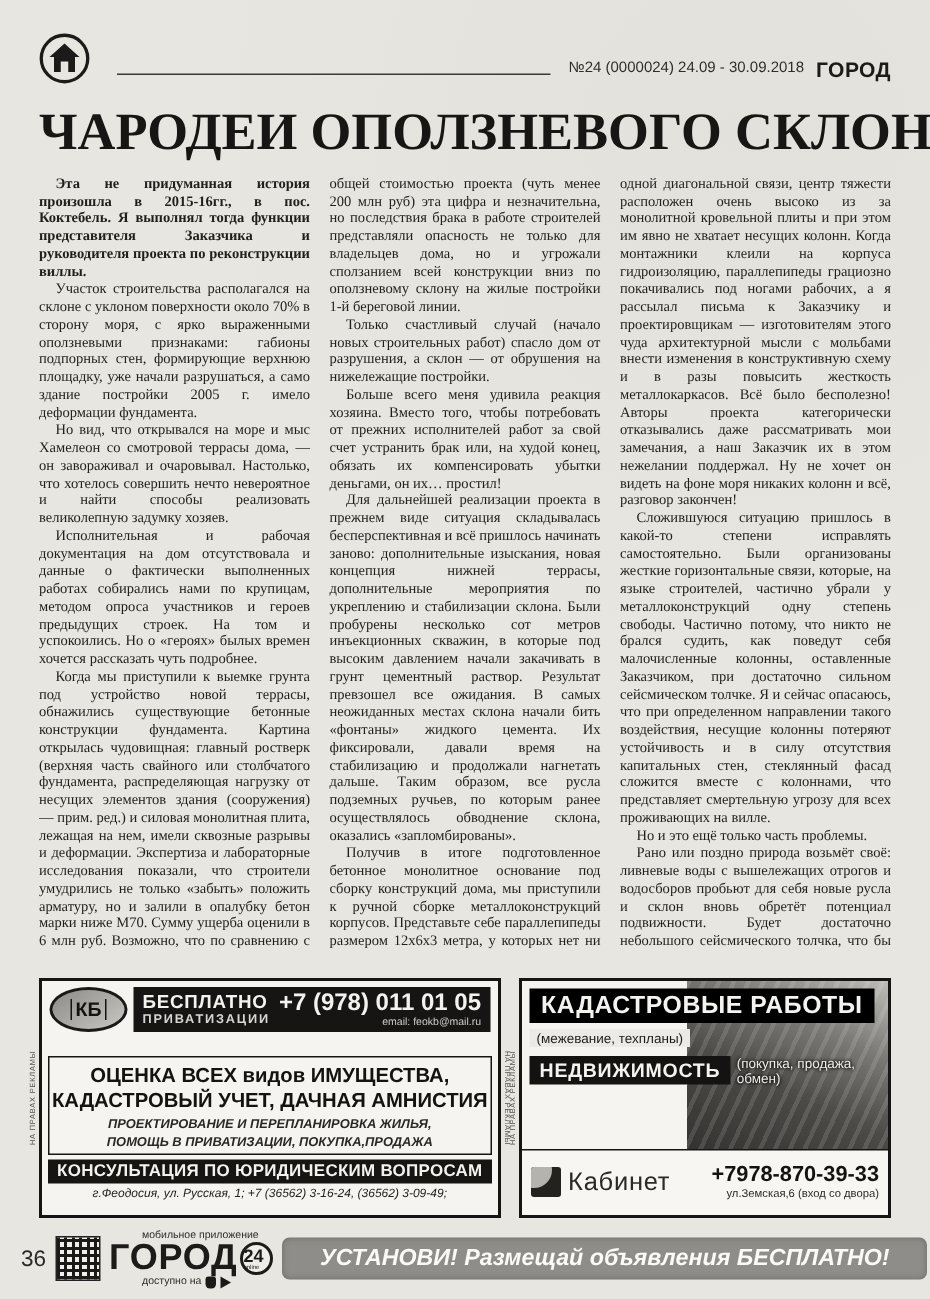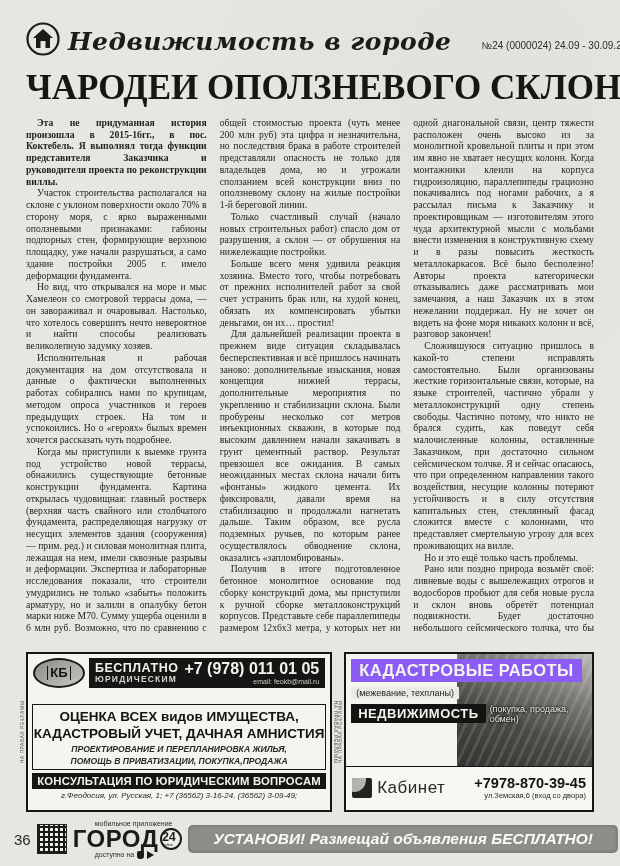--- a/index.html
+++ b/index.html
@@ -75,21 +75,21 @@
     font-weight:bold; font-size:11.3px; text-align:center; margin:3px 4px 0 4px; padding:2px 0; letter-spacing:0.2px; }
   .kb-address { font-family:"Liberation Sans", sans-serif; font-style:italic; font-size:8px;
     text-align:center; margin-top:2px; color:#23221f; }
   
   .kab-photo { position:absolute; top:0; right:0; width:55%; height:72%;
     background:linear-gradient(205deg,#b9b7b2 0%,#6f6d69 30%,#3a3936 60%,#1f1e1c 100%);
     opacity:0.9; }
   .kab-photo::after { content:""; position:absolute; inset:0;
     background:repeating-linear-gradient(115deg, rgba(255,255,255,0.12) 0 3px, transparent 3px 9px); }
   .kab-content { position:relative; }
-  .kab-bar1 { display:inline-block; background:#8b5cf6; color:#f5f3ef; font-family:"Liberation Sans", sans-serif;
+  .kab-bar1 { display:inline-block; background:#000000; color:#f5f3ef; font-family:"Liberation Sans", sans-serif;
     font-weight:bold; font-size:16.5px; padding:2px 8px; margin:5px 0 0 5px; letter-spacing:0.4px; }
   .kab-sub1 { display:inline-block; background:#eceae6; font-family:"Liberation Sans", sans-serif;
     font-size:9px; padding:1px 5px; margin:1px 0 0 5px; color:#1d1c1a; }
   .kab-bar2 { display:inline-block; background:#141311; color:#f5f3ef; font-family:"Liberation Sans", sans-serif;
     font-weight:bold; font-size:13px; padding:2px 7px; margin:4px 0 0 5px; letter-spacing:0.3px; }
   .kab-row3 { margin:4px 0 0 5px; display:flex; align-items:center; gap:4px; }
   .kab-bar3 { background:#141311; color:#f5f3ef; font-family:"Liberation Sans", sans-serif;
     font-weight:bold; font-size:13px; padding:2px 7px; letter-spacing:0.5px; }
   .kab-sub3 { font-family:"Liberation Sans", sans-serif; font-size:9px; color:#f0eeea;
     text-shadow:0 0 2px #000, 0 0 3px #000; }
@@ -131,21 +131,20 @@
 <div class="page">
 
   <header class="masthead">
     <span class="house-badge">
       <svg viewBox="0 0 34 34" width="34" height="34">
         <circle cx="17" cy="17" r="15.5" fill="none" stroke="#1c1b19" stroke-width="2.2"></circle>
         <path d="M17 7 L27 16 L24 16 L24 26 L10 26 L10 16 L7 16 Z" fill="#1c1b19"></path>
         <rect x="14.5" y="19" width="5" height="7" fill="#e8e6e1"></rect>
       </svg>
     </span>
-    <span class="section-title">Недвижимость в городе</span>
     <span class="rule-fill"></span>
     <span class="issue-info">№24 (0000024) 24.09 - 30.09.2018</span>
     <span class="brand-lockup">
       <span class="brand-word">ГОРОД</span>
 
     </span>
   </header>
 
   <h1 class="headline">ЧАРОДЕИ ОПОЛЗНЕВОГО СКЛОНА</h1>
 
@@ -159,21 +158,21 @@
 
     <div class="ad kb-ad">
       <span class="vert-label vl-left">НА ПРАВАХ РЕКЛАМЫ</span>
       <div class="kb-head">
         <span class="kb-logo">
           <span class="kb-logo-text">КБ</span>
         </span>
         <div class="kb-headbar">
           <div class="kb-free-block">
             <span class="kb-free">БЕСПЛАТНО</span>
-            <span class="kb-consult">ЮРИДИЧЕСКИМ</span>
+            <span class="kb-consult">ПРИВАТИЗАЦИИ</span>
           </div>
           <div class="kb-phone-block">
             <span class="kb-phone">+7 (978) 011 01 05</span>
             <span class="kb-email">email: feokb@mail.ru</span>
           </div>
         </div>
       </div>
       <div class="kb-box">
         <div class="kb-line">ОЦЕНКА ВСЕХ видов ИМУЩЕСТВА,</div>
         <div class="kb-line">КАДАСТРОВЫЙ УЧЕТ, ДАЧНАЯ АМНИСТИЯ</div>
@@ -193,21 +192,21 @@
         <div><span class="kab-sub1">(межевание, техпланы)</span></div>
         <div class="kab-row3">
           <span class="kab-bar3">НЕДВИЖИМОСТЬ</span>
           <span class="kab-sub3">(покупка, продажа, обмен)</span>
         </div>
       </div>
       <div class="kab-bottom">
         <span class="kab-mark"></span>
         <span class="kab-name">Кабинет</span>
         <div class="kab-contact">
-          <span class="kab-phone">+7978-870-39-45</span>
+          <span class="kab-phone">+7978-870-39-33</span>
           <span class="kab-addr">ул.Земская,6 (вход со двора)</span>
         </div>
       </div>
     </div>
 
   </div>
 
   <footer class="page-footer">
     <span class="page-num">36</span>
     <div class="qr"></div>

